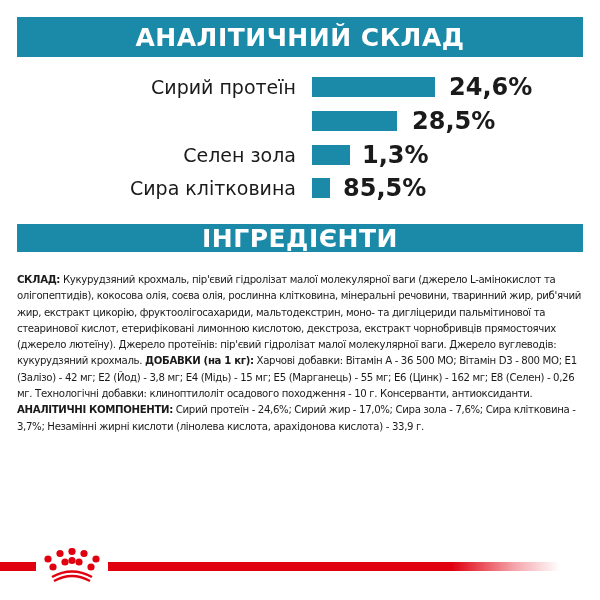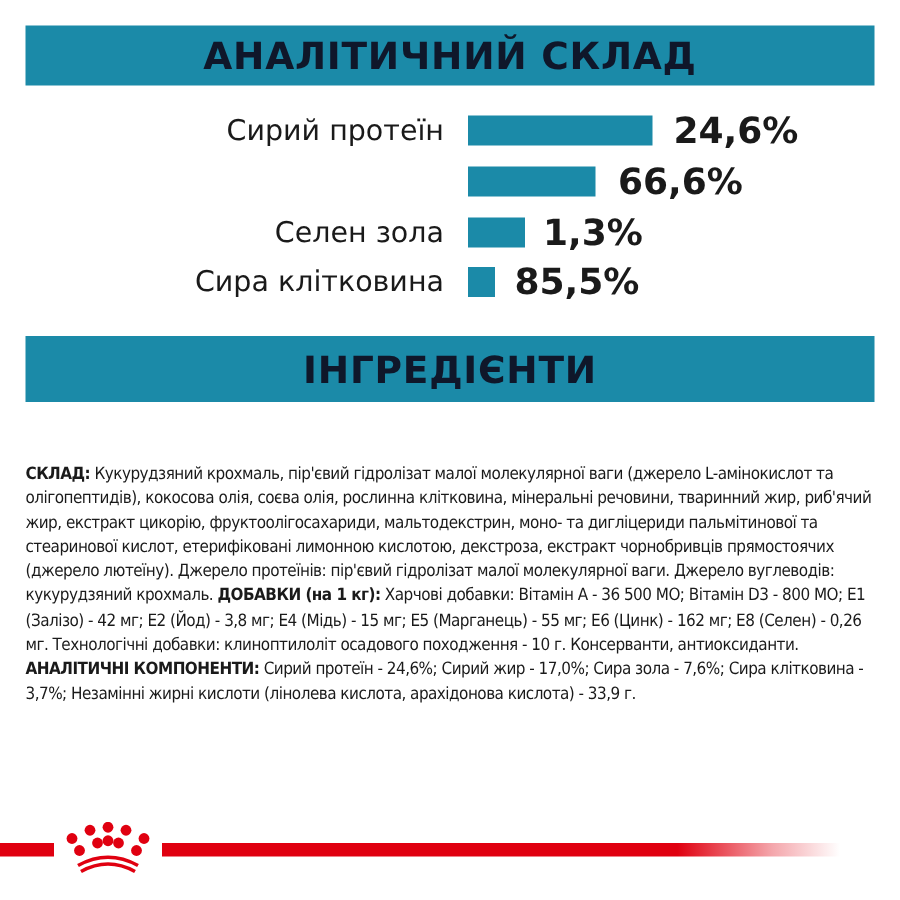--- a/index.html
+++ b/index.html
@@ -2,44 +2,43 @@
 <html><head>
 <meta charset="utf-8">
 <style>
   html, body { margin: 0; padding: 0; }
   body {
     width: 600px; height: 600px; background: #ffffff; position: relative; overflow: hidden;
     font-family: "DejaVu Sans", "Liberation Sans", sans-serif; color: #1a1a1a;
   }
   .banner {
     position: absolute; left: 17px; width: 566px; background: #1b8aa8;
-    color: #0f172a; text-align: center; font-weight: bold;
+    color: #ffffff; text-align: center; font-weight: bold;
     font-family: "DejaVu Sans", sans-serif; letter-spacing: 0.5px;
     display: flex; align-items: center; justify-content: center;
   }
   #banner1 { top: 17px; height: 40px; font-size: 25px; }
-  #banner2 { top: 224px; height: 44px; font-size: 25px; }
+  #banner2 { top: 224px; height: 28px; font-size: 25px; }
 
   .chart { position: absolute; left: 0; top: 72px; width: 600px; }
   .row { position: absolute; left: 12px; width: 600px; height: 22px; }
   .row .label {
     position: absolute; right: 316px; top: 0; font-size: 19px; line-height: 22px;
     white-space: nowrap; color: #1a1a1a; font-weight: 500;
   }
   .row .bar { position: absolute; left: 300px; top: 1px; height: 20px; background: #1b8aa8; }
   .row .val {
     position: absolute; top: 0; font-size: 24px; line-height: 22px; font-weight: bold; white-space: nowrap;
   }
 
   .ingredients {
     position: absolute; left: 17px; top: 272px; width: 566px;
     font-size: 11.3px; line-height: 16.3px; color: #1a1a1a;
     font-family: "DejaVu Sans Condensed", "DejaVu Sans", sans-serif;
     letter-spacing: -0.35px;
-    margin-top: 36px;
   }
   .ingredients b { font-weight: bold; }
 
   .footer-line-left { position: absolute; left: 0; top: 562px; width: 36px; height: 9px; background: #e00010; }
   .footer-line-right {
     position: absolute; left: 108px; top: 562px; width: 452px; height: 9px;
     background: linear-gradient(to right, #e00010 0%, #e00010 76%, rgba(224,0,16,0.35) 90%, rgba(224,0,16,0) 100%);
   }
   .crown { position: absolute; left: 40px; top: 548px; width: 64px; height: 36px; }
 </style>
@@ -49,21 +48,21 @@
 <div id="banner1" class="banner">АНАЛІТИЧНИЙ СКЛАД</div>
 
 <div class="chart">
   <div class="row" style="top:4px">
     <span class="label">Сирий протеїн</span>
     <div class="bar" style="width:123px"></div>
     <span class="val" style="left:437px">24,6%</span>
   </div>
   <div class="row" style="top:38px">
     <div class="bar" style="width:85px"></div>
-    <span class="val" style="left:400px">66,6%</span>
+    <span class="val" style="left:400px">28,5%</span>
   </div>
   <div class="row" style="top:72px">
     <span class="label">Селен зола</span>
     <div class="bar" style="width:38px"></div>
     <span class="val" style="left:350px">1,3%</span>
   </div>
   <div class="row" style="top:105px">
     <span class="label">Сира клітковина</span>
     <div class="bar" style="width:18px"></div>
     <span class="val" style="left:331px">85,5%</span>

